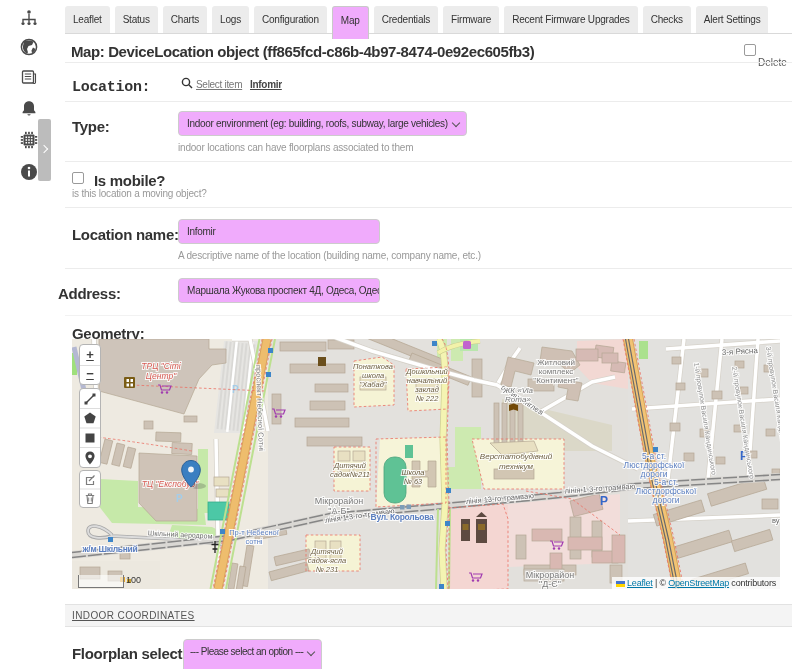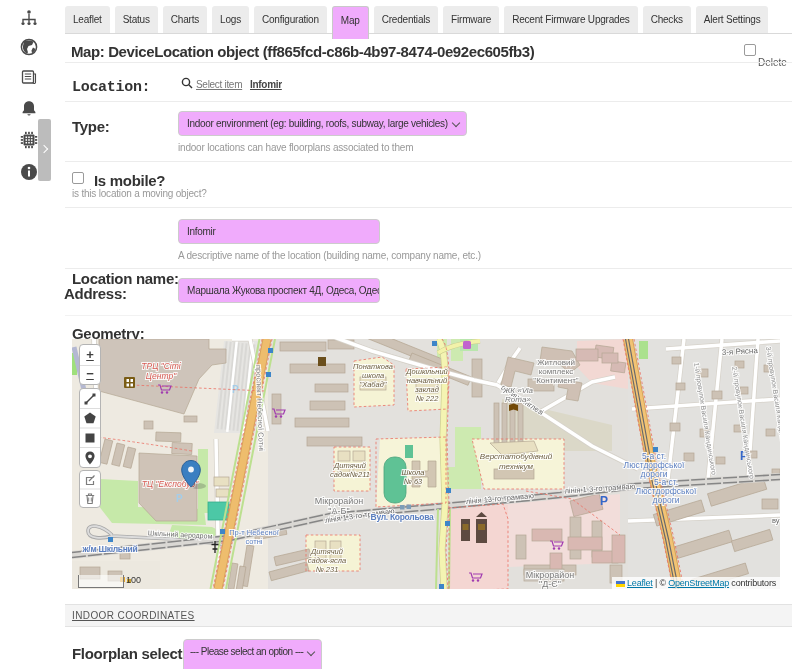--- a/index.html
+++ b/index.html
@@ -103,26 +103,26 @@
 <div class="inp" style="left:178px;top:111px;width:289px;height:25px;">Indoor environment (eg: building, roofs, subway, large vehicles)</div>
 <div class="chev" style="left:453px;top:120px;"></div>
 <div class="abs help" style="left:178px;top:142px;">indoor locations can have floorplans associated to them</div>
 <div class="hline" style="top:161px;"></div>
 
 <div class="cbx" style="left:72px;top:172px;"></div>
 <div class="abs lbl" style="left:94px;top:172px;">Is mobile?</div>
 <div class="abs help" style="left:72px;top:188px;">is this location a moving object?</div>
 <div class="hline" style="top:207px;"></div>
 
-<div class="abs lbl" style="left:72px;top:226px;margin-top:44px;">Location name:</div>
+<div class="abs lbl" style="left:72px;top:226px;">Location name:</div>
 <div class="inp" style="left:178px;top:219px;width:202px;height:25px;">Infomir</div>
 <div class="abs help" style="left:178px;top:250px;">A descriptive name of the location (building name, company name, etc.)</div>
 <div class="hline" style="top:268px;"></div>
 
-<div class="abs lbl" style="left:64px;top:285px;">Address:</div>
+<div class="abs lbl" style="left:58px;top:285px;">Address:</div>
 <div class="inp" style="left:178px;top:278px;width:202px;height:25px;">Маршала Жукова проспект 4Д, Одеса, Одеська область</div>
 <div class="hline" style="top:315px;background:#f2f2f2;"></div>
 
 <div class="abs lbl" style="left:72px;top:325px;text-align:center;">Geometry:</div>
 
 <div class="abs" style="left:72px;top:339px;width:708px;height:250px;overflow:hidden;background:#eeebe2;" id="map">
 <svg width="708" height="250" viewBox="0 0 708 250" style="position:absolute;left:0;top:0;font-family:'Liberation Sans',sans-serif;">
 <rect x="0" y="0" width="708" height="250" fill="#eeeae1"></rect>
 
 <rect x="196" y="0" width="180" height="250" fill="#e3e1dd"></rect>

